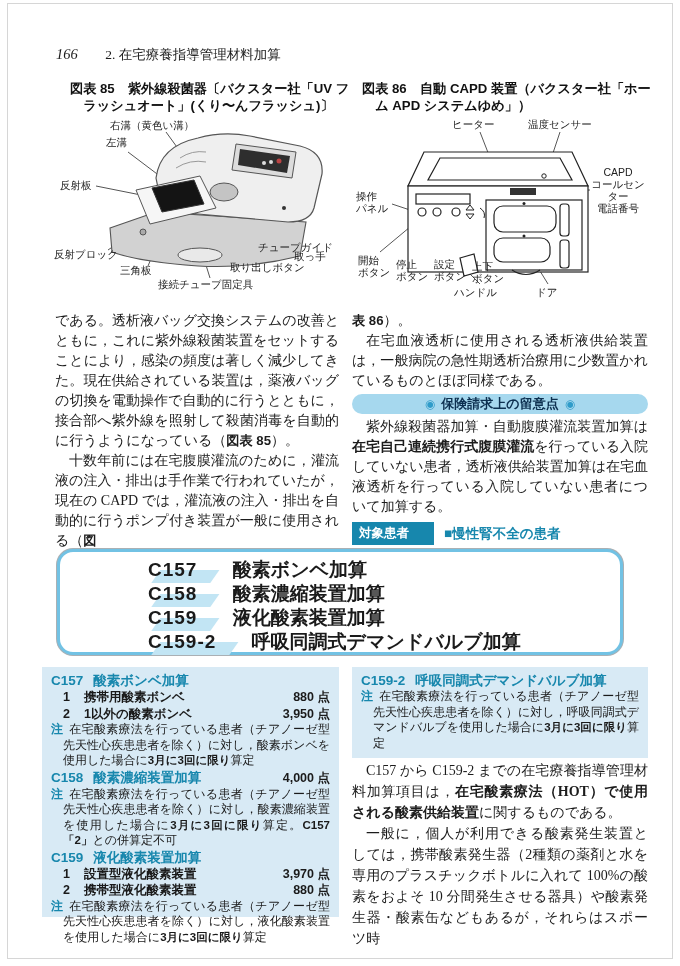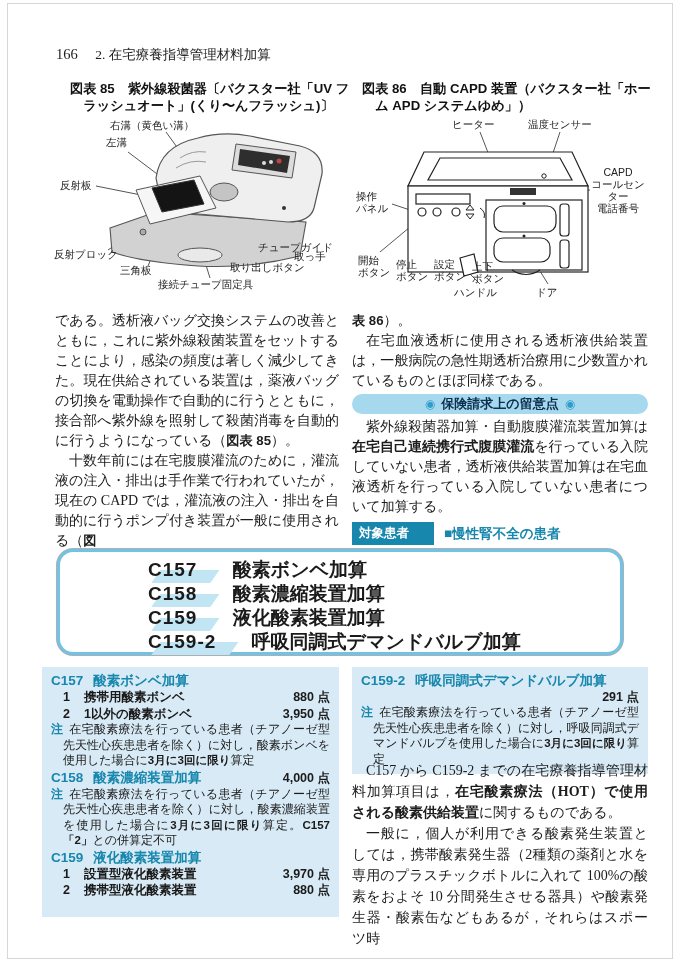--- a/index.html
+++ b/index.html
@@ -1,21 +1,21 @@
 <!DOCTYPE html>
 <html><head>
 <meta charset="utf-8">
 <style>
   html,body{margin:0;padding:0;}
   body{width:680px;height:966px;background:#ffffff;font-family:"Liberation Serif","DejaVu Serif",serif;color:#1c1c1c;}
   .page{position:relative;width:680px;height:966px;overflow:hidden;background:#fff;}
   .page-edge{position:absolute;left:7px;top:3px;right:7px;bottom:7px;border:1px solid #d6d6d6;pointer-events:none;}
 
   .header{position:absolute;left:56px;top:46px;font-size:13.5px;}
-  .pagenum{margin-right:14px;font-size:14.5px;}
+  .pagenum{font-style:italic;margin-right:24px;font-size:14.5px;}
 
   .figcap{position:absolute;font-weight:bold;font-size:13.2px;line-height:17px;
     font-family:"Liberation Sans","DejaVu Sans",sans-serif;
     margin:0;padding-left:1em;text-indent:-1em;color:#111;}
   #cap85{left:70px;top:80px;width:268px;}
   #cap86{left:362px;top:80px;width:280px;}
 
   .figure{position:absolute;}
   #fig85{left:48px;top:116px;width:292px;height:192px;}
   #fig86{left:352px;top:116px;width:296px;height:192px;}
@@ -249,27 +249,27 @@
     <div class="item">
       <span class="inum">1</span>
       <span class="iname">設置型液化酸素装置</span>
       <span class="iprice">3,970 点</span>
     </div>
     <div class="item">
       <span class="inum">2</span>
       <span class="iname">携帯型液化酸素装置</span>
       <span class="iprice">880 点</span>
     </div>
+    <div class="note"><span class="nlab">注</span><span>在宅酸素療法を行っている患者（チアノーゼ型先天性心疾患患者を除く）に対し，液化酸素装置を使用した場合に</span><span class="nb">3月に3回に限り</span><span>算定</span></div>
   </div>
 
   <div class="panel" id="panel-right">
     <div class="sec-head">
       <span><span class="sec-code">C159-2</span><span>呼吸同調式デマンドバルブ加算</span></span>
     </div>
-    <div class="price-line">291 点</div>
     <div class="note"><span class="nlab">注</span><span>在宅酸素療法を行っている患者（チアノーゼ型先天性心疾患患者を除く）に対し，呼吸同調式デマンドバルブを使用した場合に</span><span class="nb">3月に3回に限り</span><span>算定</span></div>
   </div>
 
   <div class="col-text" id="body-bottom-right">
     <p class="ind"><span>C157 から C159-2 までの在宅療養指導管理材料加算項目は，</span><span style="font-weight:bold;">在宅酸素療法（HOT）で使用される酸素供給装置</span><span>に関するものである。</span></p>
     <p class="ind">一般に，個人が利用できる酸素発生装置としては，携帯酸素発生器（2種類の薬剤と水を専用のプラスチックボトルに入れて 100%の酸素をおよそ 10 分間発生させる器具）や酸素発生器・酸素缶などもあるが，それらはスポーツ時</p>
   </div>
 </div>
 
 </body></html>

